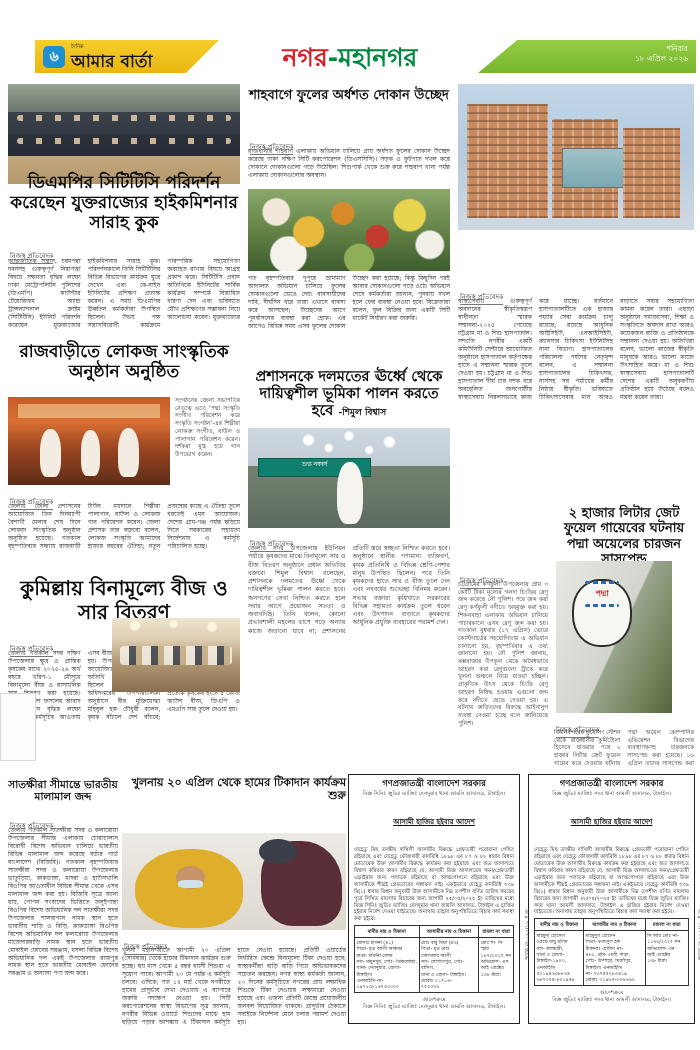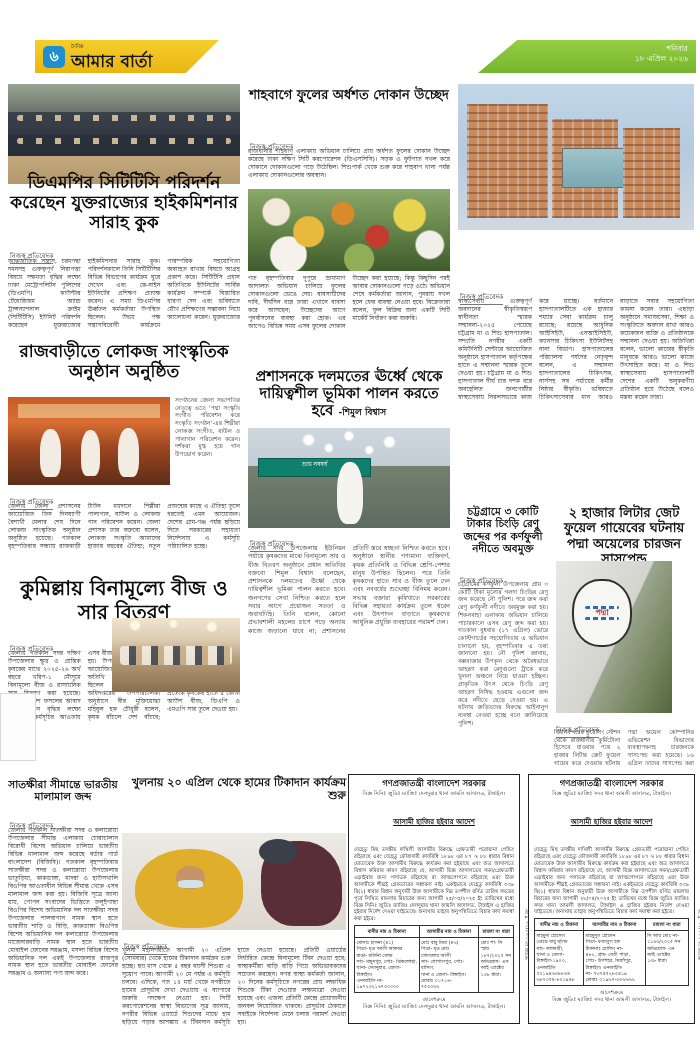--- a/index.html
+++ b/index.html
@@ -59,21 +59,21 @@
      background-image:radial-gradient(circle at 30% 12%,#fff 0 2.5%,transparent 4%),
      radial-gradient(circle at 50% 8%,#fff 0 2.5%,transparent 4%),
      radial-gradient(circle at 70% 14%,#fff 0 2.5%,transparent 4%),
      radial-gradient(circle at 40% 20%,#fff 0 2%,transparent 3.5%),
      radial-gradient(circle at 60% 22%,#fff 0 2%,transparent 3.5%),
      linear-gradient(180deg,#cfd8df 0%,#c2ccd4 38%,#74816f 38%,#5d6b60 100%);}
   .pro-banner{background:#0f7f6e;color:#fff;font-size:6px;text-align:center;line-height:1.6;border:1px solid #0a5a4e;}
   .pro-speaker{background:#f6f4ee;border-radius:45% 45% 35% 35%;}
   .ph-padma{background:linear-gradient(115deg,#e8e8e4 0%,#d4d4cf 52%,#9aa58e 53%,#76865f 78%,#55663f 100%);}
   .padma-logo{background:#f6f6f2;border:2px solid #2e2e2e;border-radius:46%;display:flex;flex-direction:column;
-              align-items:center;justify-content:center;gap:0;}
+              align-items:center;gap:6px;}
   .padma-wave{width:60%;height:3px;background:repeating-linear-gradient(90deg,#2b6cb0 0 5px,transparent 5px 8px);border-radius:2px;}
   .padma-word{color:#c01f25;font-weight:bold;font-size:8px;line-height:1;}
   .ph-khulna{background:linear-gradient(180deg,#eceae4 0%,#ded8d0 100%);}
   .kh-yellow{left:6%;top:16%;width:48%;height:82%;background:#dfae2a;border-radius:50% 45% 40% 45%;}
   .kh-face{left:24%;top:34%;width:13%;height:24%;background:#c9936a;border-radius:50%;}
   .kh-mask{left:25%;top:48%;width:11%;height:9%;background:#cfe3e8;border-radius:30%;}
   .kh-dark{right:2%;top:8%;width:36%;height:88%;background:#5a2e38;border-radius:40% 50% 30% 40%;}
   .kh-baby{right:22%;top:6%;width:17%;height:26%;background:#3a3f4a;border-radius:50%;}
   
   .notice{border:1.2px solid #222;box-sizing:border-box;padding:4px 5px;background:#fff;}
@@ -94,20 +94,23 @@
 
 <div class="page">
 
   <div class="abs mh-left" style="left:35px;top:40px;width:184px;height:33px;">
     <div class="mh-num">৬</div>
     <div>
       <span class="mh-brand-small">দৈনিক</span>
       <span class="mh-brand">আমার বার্তা</span>
     </div>
   </div>
+  <div class="abs mh-center" style="left:245px;top:44px;width:210px;">
+    <span class="mh-red">নগর</span><span class="mh-green">-মহানগর</span>
+  </div>
   <div class="abs mh-right" style="left:478px;top:40px;width:218px;height:33px;">
     <div>শনিবার</div>
     <div>১৮ এপ্রিল ২০২৬</div>
   </div>
 
   <div class="photo ph-dmp" style="left:8px;top:84px;width:232px;height:100px;">
     <div class="deco face-row" style="top:31%;"></div>
     <div class="deco face-row" style="top:54%;"></div>
   </div>
   <div class="abs headline" style="left:8px;top:172px;width:232px;font-size:17px;">ডিএমপির সিটিটিসি পরিদর্শন করেছেন যুক্তরাজ্যের হাইকমিশনার সারাহ কুক</div>
@@ -166,21 +169,20 @@
 
   <div class="photo ph-hospital" style="left:458px;top:84px;width:236px;height:146px;">
     <div class="deco hosp-block" style="left:4%;top:14%;width:34%;height:78%;"></div>
     <div class="deco hosp-block" style="left:40%;top:24%;width:28%;height:68%;"></div>
     <div class="deco hosp-glass" style="left:44%;top:44%;width:32%;height:26%;"></div>
     <div class="deco hosp-block" style="left:70%;top:30%;width:24%;height:62%;"></div>
   </div>
   <div class="abs" style="left:460px;top:284px;"><span class="byline">নিজস্ব প্রতিবেদক</span></div>
   <div class="abs body-text cols-3" style="left:458px;top:297px;width:236px;height:202px;">স্বাস্থ্যসেবায় গুরুত্বপূর্ণ অবদানের স্বীকৃতিস্বরূপ স্বাধীনতা স্মারক সম্মাননা-২০২৫ পেয়েছে চট্টগ্রাম মা ও শিশু হাসপাতাল। সম্প্রতি নগরীর একটি কমিউনিটি সেন্টারে আয়োজিত অনুষ্ঠানে হাসপাতাল কর্তৃপক্ষের হাতে এ সম্মাননা স্মারক তুলে দেওয়া হয়। চট্টগ্রাম মা ও শিশু হাসপাতাল দীর্ঘ চার দশক ধরে অবহেলিত জনগোষ্ঠীর স্বাস্থ্যসেবায় নিরলসভাবে কাজ করে যাচ্ছে। বর্তমানে হাসপাতালটিতে এক হাজার শয্যার সেবা কার্যক্রম চালু রয়েছে; রয়েছে আধুনিক আইসিইউ, এনআইসিইউ, ক্যানসার চিকিৎসা ইউনিটসহ নানা বিভাগ। হাসপাতালের পরিচালনা পর্ষদের নেতৃবৃন্দ বলেন, এ সম্মাননা হাসপাতালের চিকিৎসক, নার্সসহ সব পর্যায়ের কর্মীর নিষ্ঠার স্বীকৃতি। ভবিষ্যতে চিকিৎসাসেবার মান আরও বাড়াতে সবার সহযোগিতা কামনা করেন তারা। এছাড়া অনুষ্ঠানে সমাজসেবা, শিক্ষা ও সংস্কৃতিতে অবদান রাখা আরও কয়েকজন ব্যক্তি ও প্রতিষ্ঠানকে সম্মাননা দেওয়া হয়। অতিথিরা বলেন, ভালো কাজের স্বীকৃতি মানুষকে আরও ভালো কাজে উৎসাহিত করে। মা ও শিশু স্বাস্থ্যসেবায় হাসপাতালটি দেশের একটি অনুকরণীয় প্রতিষ্ঠান হয়ে উঠেছে বলেও মন্তব্য করেন তারা।</div>
 
-  <div class="abs headline" style="left:458px;top:505px;width:90px;font-size:10.5px;">চট্টগ্রামে ৩ কোটি টাকার চিংড়ি রেণু জব্দের পর কর্ণফুলী নদীতে অবমুক্ত</div>
   <div class="abs" style="left:460px;top:568px;"><span class="byline">নিজস্ব প্রতিবেদক</span></div>
   <div class="abs body-text" style="left:458px;top:581px;width:90px;height:190px;font-size:5.8px;">চট্টগ্রামের কর্ণফুলী উপজেলায় প্রায় ৩ কোটি টাকা মূল্যের গলদা চিংড়ির রেণু জব্দ করেছে নৌ পুলিশ। পরে জব্দ করা রেণু কর্ণফুলী নদীতে অবমুক্ত করা হয়। শিকলবাহা এলাকায় অভিযান চালিয়ে পাচারকালে এসব রেণু জব্দ করা হয়। গতকাল বুধবার (১৭ এপ্রিল) ভোরে কোস্টগার্ডের সহযোগিতায় এ অভিযান চালানো হয়, বৃহস্পতিবার এ তথ্য জানানো হয়। নৌ পুলিশ জানায়, কক্সবাজার উপকূল থেকে অবৈধভাবে আহরণ করা রেণুগুলো ট্রাকে করে খুলনা অঞ্চলে নিয়ে যাওয়া হচ্ছিল। প্রাকৃতিক উৎস থেকে চিংড়ি রেণু আহরণ নিষিদ্ধ হওয়ায় এগুলো জব্দ করে নদীতে ছেড়ে দেওয়া হয়। এ ঘটনায় জড়িতদের বিরুদ্ধে আইনানুগ ব্যবস্থা নেওয়া হচ্ছে বলে জানিয়েছে পুলিশ।</div>
 
   <div class="abs headline" style="left:554px;top:505px;width:140px;font-size:13px;">২ হাজার লিটার জেট ফুয়েল গায়েবের ঘটনায় পদ্মা অয়েলের চারজন সাসপেন্ড</div>
   <div class="photo ph-padma" style="left:556px;top:561px;width:116px;height:152px;">
     <div class="deco padma-logo" style="left:14%;top:12%;width:48%;height:42%;">
       <div class="padma-wave"></div>
       <div class="padma-word">পদ্মা</div>
       <div class="padma-wave"></div>
     </div>

